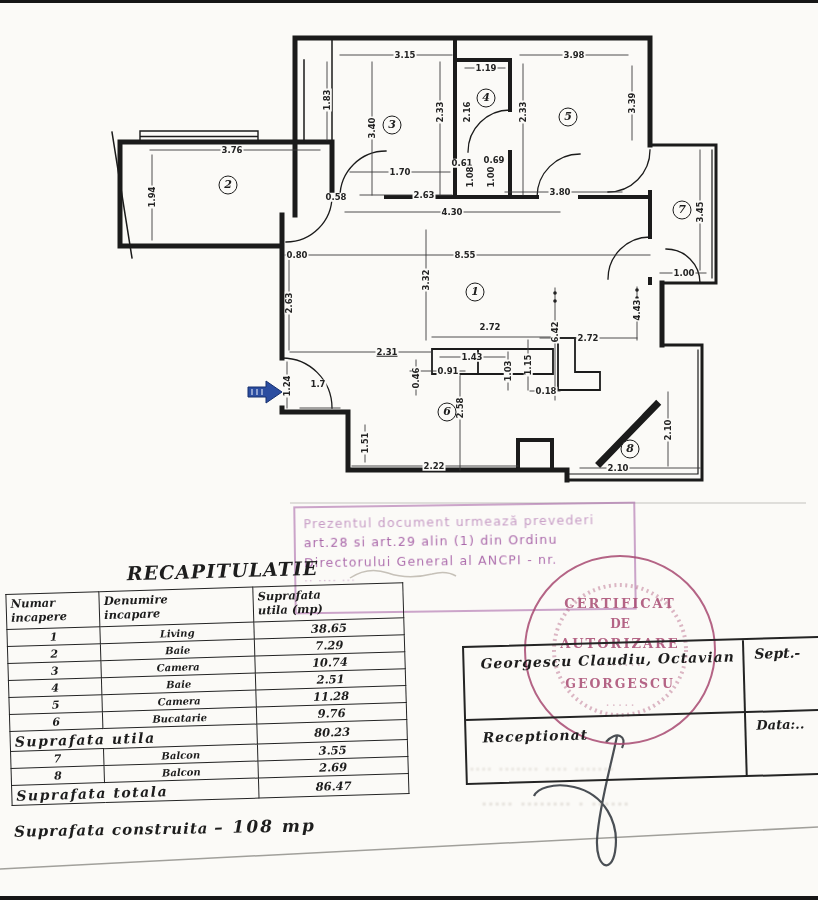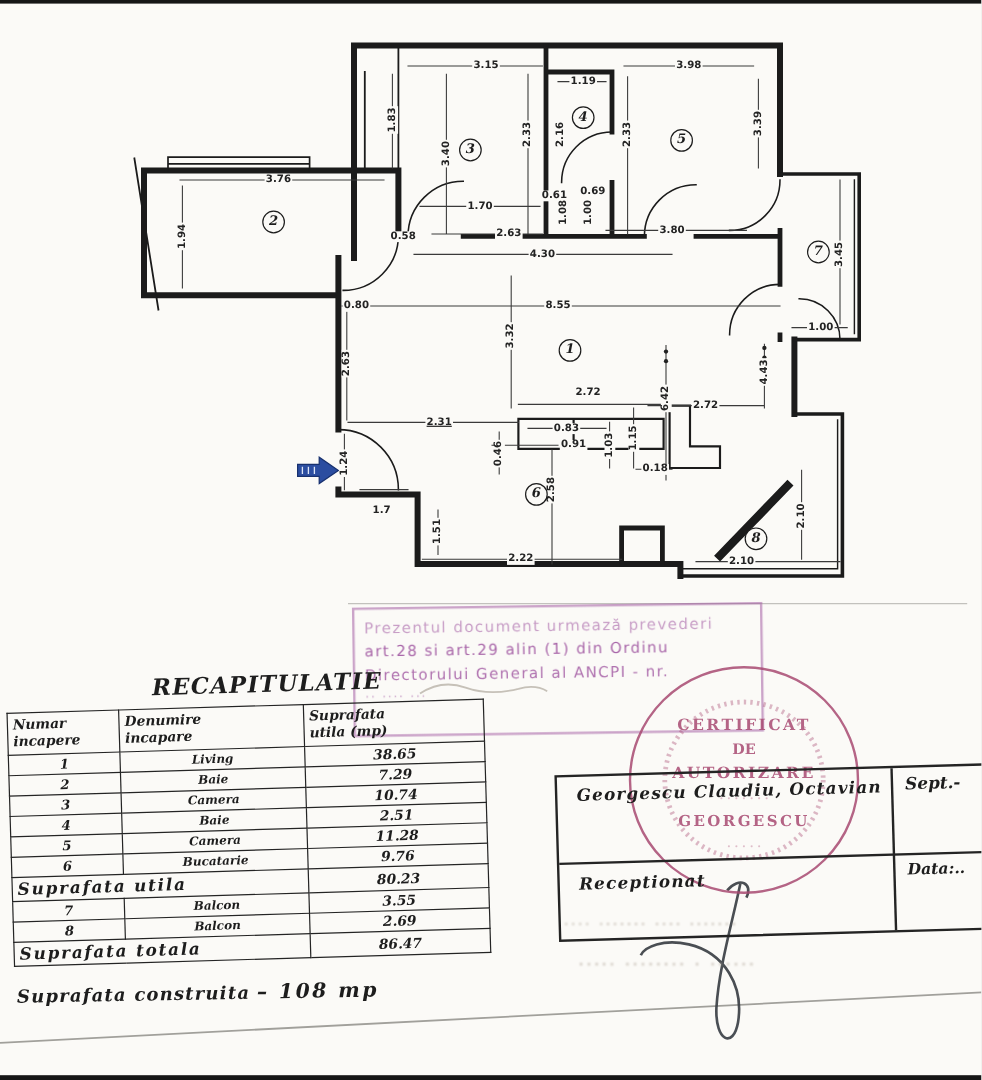--- a/index.html
+++ b/index.html
@@ -134,29 +134,29 @@
       <span class="dim" style="left: 297px; top: 255px;">0.80</span>
       <span class="dim" style="left: 465px; top: 255px;">8.55</span>
       <span class="dim rot" style="left: 289px; top: 303px;">2.63</span>
       <span class="dim rot" style="left: 426px; top: 280px;">3.32</span>
       <span class="dim rot" style="left: 700px; top: 212px;">3.45</span>
       <span class="dim" style="left: 684px; top: 273px;">1.00</span>
       <span class="dim rot" style="left: 555px; top: 332px;">6.42</span>
       <span class="dim rot" style="left: 637px; top: 310px;">4.43</span>
       <span class="dim" style="left: 588px; top: 338px;">2.72</span>
       <span class="dim" style="left: 490px; top: 327px;">2.72</span>
-      <span class="dim" style="left: 366px; top: 352px; text-decoration: underline;">2.31</span>
-      <span class="dim" style="left: 472px; top: 357px;">0.83</span>
-      <span class="dim" style="left: 454px; top: 371px; margin-left: 24px;">0.91</span>
+      <span class="dim" style="left: 387px; top: 352px; text-decoration: underline;">2.31</span>
+      <span class="dim" style="left: 472px; top: 357px;">1.43</span>
+      <span class="dim" style="left: 424px; top: 371px; margin-left: 24px;">0.91</span>
       <span class="dim rot" style="left: 416px; top: 378px;">0.46</span>
       <span class="dim rot" style="left: 508px; top: 371px;">1.03</span>
       <span class="dim rot" style="left: 528px; top: 365px;">1.15</span>
       <span class="dim" style="left: 546px; top: 391px;">0.18</span>
       <span class="dim rot" style="left: 287px; top: 386px;">1.24</span>
-      <span class="dim" style="left: 318px; top: 426px;">1.7</span>
+      <span class="dim" style="left: 318px; top: 384px;">1.7</span>
       <span class="dim rot" style="left: 365px; top: 443px;">1.51</span>
       <span class="dim rot" style="left: 460px; top: 408px;">2.58</span>
       <span class="dim" style="left: 434px; top: 466px;">2.22</span>
       <span class="dim" style="left: 618px; top: 468px;">2.10</span>
       <span class="dim rot" style="left: 668px; top: 430px;">2.10</span>
       <span class="room-num" style="left: 475px; top: 292px;">1</span>
       <span class="room-num" style="left: 228px; top: 185px;">2</span>
       <span class="room-num" style="left: 392px; top: 125px;">3</span>
       <span class="room-num" style="left: 486px; top: 98px;">4</span>
       <span class="room-num" style="left: 568px; top: 117px;">5</span>

